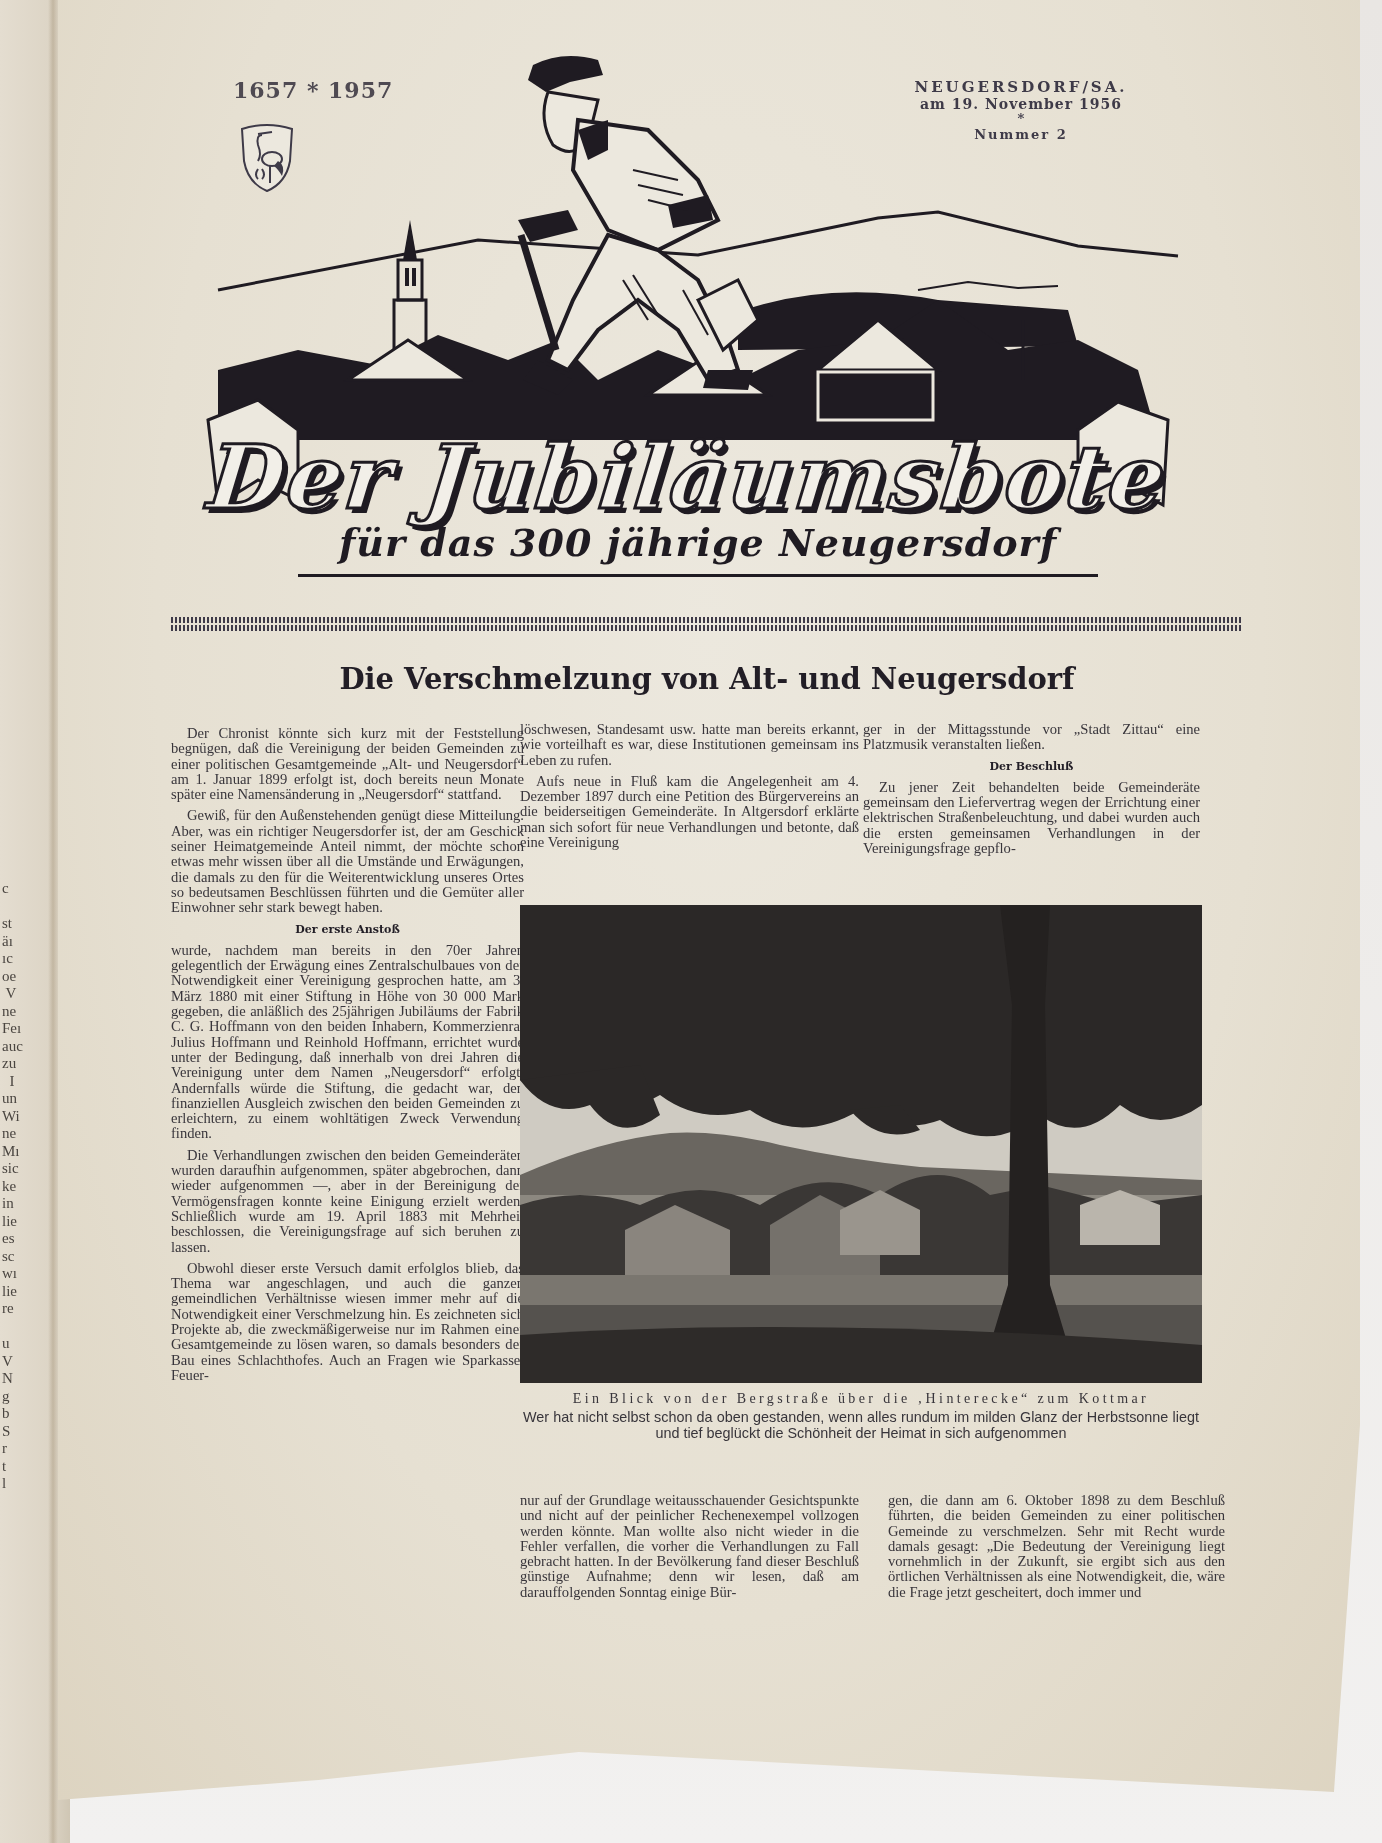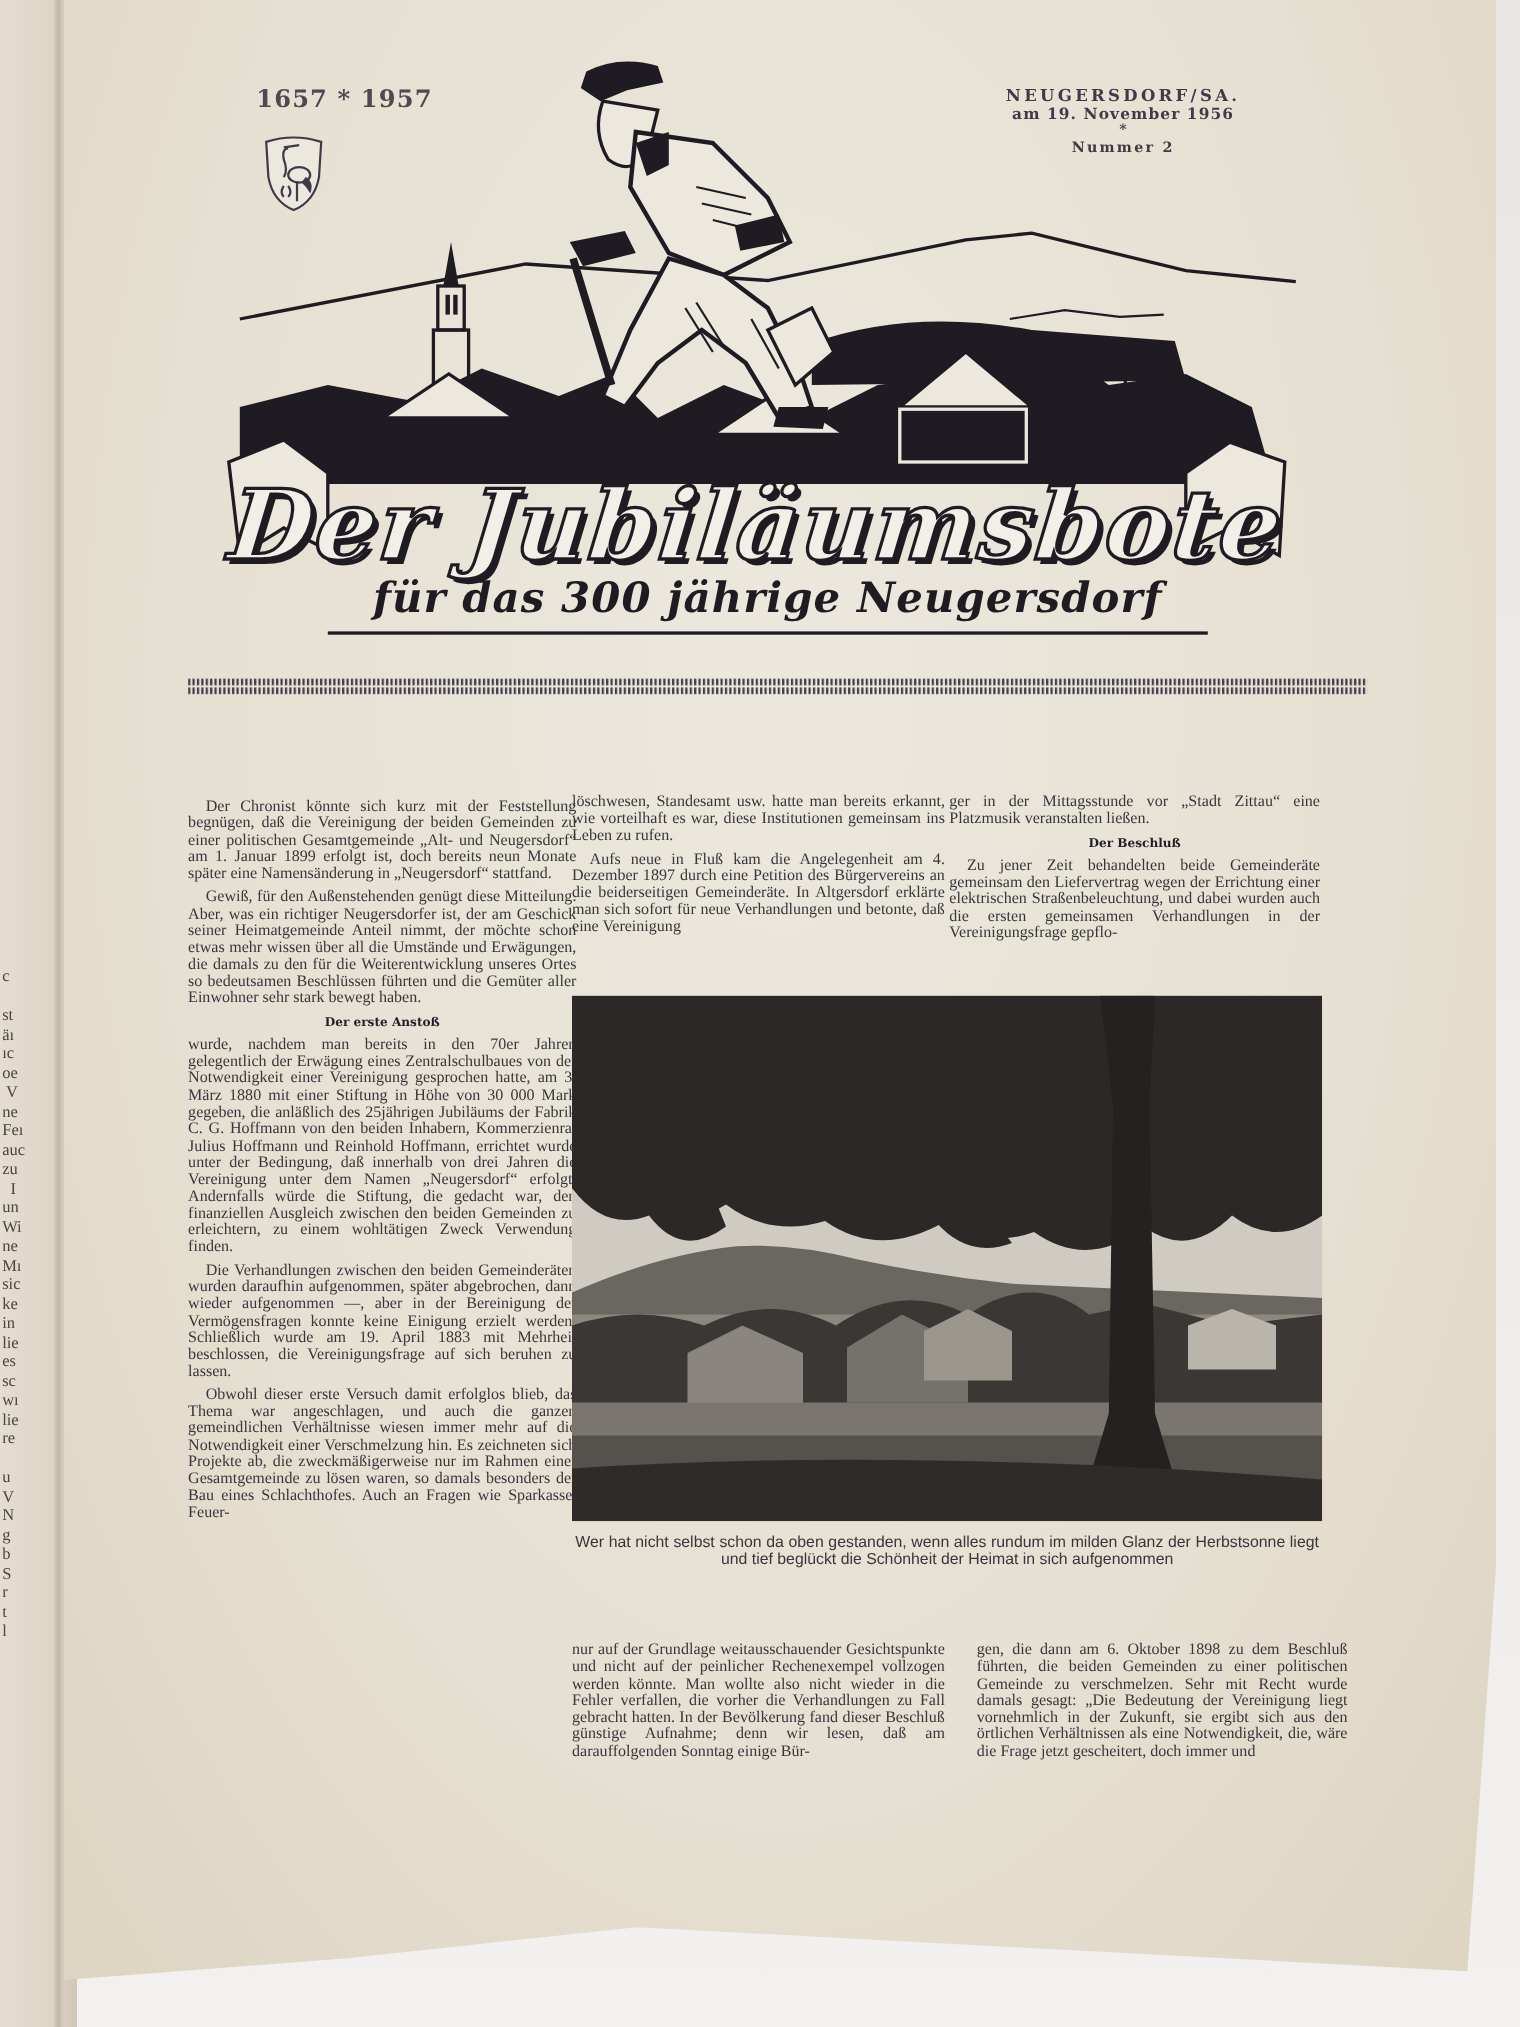--- a/index.html
+++ b/index.html
@@ -230,20 +230,21 @@
   <svg class="rule-band" viewBox="0 0 1072 16" preserveAspectRatio="none">
     <defs>
       <pattern id="hatch" width="4" height="16" patternUnits="userSpaceOnUse">
         <rect x="0" y="1" width="2" height="6" fill="#3e3a48"></rect>
         <rect x="0" y="9" width="2" height="6" fill="#3e3a48"></rect>
       </pattern>
     </defs>
     <rect x="0" y="0" width="1072" height="16" fill="url(#hatch)"></rect>
   </svg>
 
+  <div class="headline">Die Verschmelzung von Alt- und Neugersdorf</div>
 
   <div class="col col-1">
     <p>Der Chronist könnte sich kurz mit der Feststellung begnügen, daß die Vereinigung der beiden Gemeinden zu einer politischen Gesamtgemeinde „Alt- und Neugersdorf“ am 1. Januar 1899 erfolgt ist, doch bereits neun Monate später eine Namensänderung in „Neugersdorf“ stattfand.</p>
     <p>Gewiß, für den Außenstehenden genügt diese Mitteilung. Aber, was ein richtiger Neugersdorfer ist, der am Geschick seiner Heimatgemeinde Anteil nimmt, der möchte schon etwas mehr wissen über all die Umstände und Erwägungen, die damals zu den für die Weiterentwicklung unseres Ortes so bedeutsamen Beschlüssen führten und die Gemüter aller Einwohner sehr stark bewegt haben.</p>
     <h3>Der erste Anstoß</h3>
     <p class="noindent">wurde, nachdem man bereits in den 70er Jahren gelegentlich der Erwägung eines Zentralschulbaues von der Notwendigkeit einer Vereinigung gesprochen hatte, am 3. März 1880 mit einer Stiftung in Höhe von 30 000 Mark gegeben, die anläßlich des 25jährigen Jubiläums der Fabrik C. G. Hoffmann von den beiden Inhabern, Kommerzienrat Julius Hoffmann und Reinhold Hoffmann, errichtet wurde unter der Bedingung, daß innerhalb von drei Jahren die Vereinigung unter dem Namen „Neugersdorf“ erfolgt. Andernfalls würde die Stiftung, die gedacht war, den finanziellen Ausgleich zwischen den beiden Gemeinden zu erleichtern, zu einem wohltätigen Zweck Verwendung finden.</p>
     <p>Die Verhandlungen zwischen den beiden Gemeinderäten wurden daraufhin aufgenommen, später abgebrochen, dann wieder aufgenommen —, aber in der Bereinigung der Vermögensfragen konnte keine Einigung erzielt werden. Schließlich wurde am 19. April 1883 mit Mehrheit beschlossen, die Vereinigungsfrage auf sich beruhen zu lassen.</p>
     <p>Obwohl dieser erste Versuch damit erfolglos blieb, das Thema war angeschlagen, und auch die ganzen gemeindlichen Verhältnisse wiesen immer mehr auf die Notwendigkeit einer Verschmelzung hin. Es zeichneten sich Projekte ab, die zweckmäßigerweise nur im Rahmen einer Gesamtgemeinde zu lösen waren, so damals besonders der Bau eines Schlachthofes. Auch an Fragen wie Sparkasse, Feuer-</p>
   </div>
 
@@ -278,20 +279,21 @@
       <path d="M0 175 Q30 215 70 200 Q100 240 140 210 L120 160 Z" fill="#2b2827"></path>
       <path d="M330 205 Q360 240 400 225 L380 200 Z" fill="#2b2827"></path>
 
       <path d="M480 0 L530 0 L525 100 L530 380 L548 440 L470 440 L488 380 L492 100 Z" fill="#242120"></path>
 
       <path d="M0 430 Q300 410 682 440 L682 478 L0 478 Z" fill="#2e2b29"></path>
     </svg>
   </div>
 
   <div class="caption">
+    <div class="cap-title">Ein Blick von der Bergstraße über die ‚Hinterecke“ zum Kottmar</div>
     <div class="cap-text">Wer hat nicht selbst schon da oben gestanden, wenn alles rundum im milden Glanz der Herbstsonne liegt und tief beglückt die Schönheit der Heimat in sich aufgenommen</div>
   </div>
 
   <div class="col col-2b">
     <p class="noindent">nur auf der Grundlage weitausschauender Gesichtspunkte und nicht auf der peinlicher Rechenexempel vollzogen werden könnte. Man wollte also nicht wieder in die Fehler verfallen, die vorher die Verhandlungen zu Fall gebracht hatten. In der Bevölkerung fand dieser Beschluß günstige Aufnahme; denn wir lesen, daß am darauffolgenden Sonntag einige Bür-</p>
   </div>
 
   <div class="col col-3b">
     <p class="noindent">gen, die dann am 6. Oktober 1898 zu dem Beschluß führten, die beiden Gemeinden zu einer politischen Gemeinde zu verschmelzen. Sehr mit Recht wurde damals gesagt: „Die Bedeutung der Vereinigung liegt vornehmlich in der Zukunft, sie ergibt sich aus den örtlichen Verhältnissen als eine Notwendigkeit, die, wäre die Frage jetzt gescheitert, doch immer und</p>
   </div>

